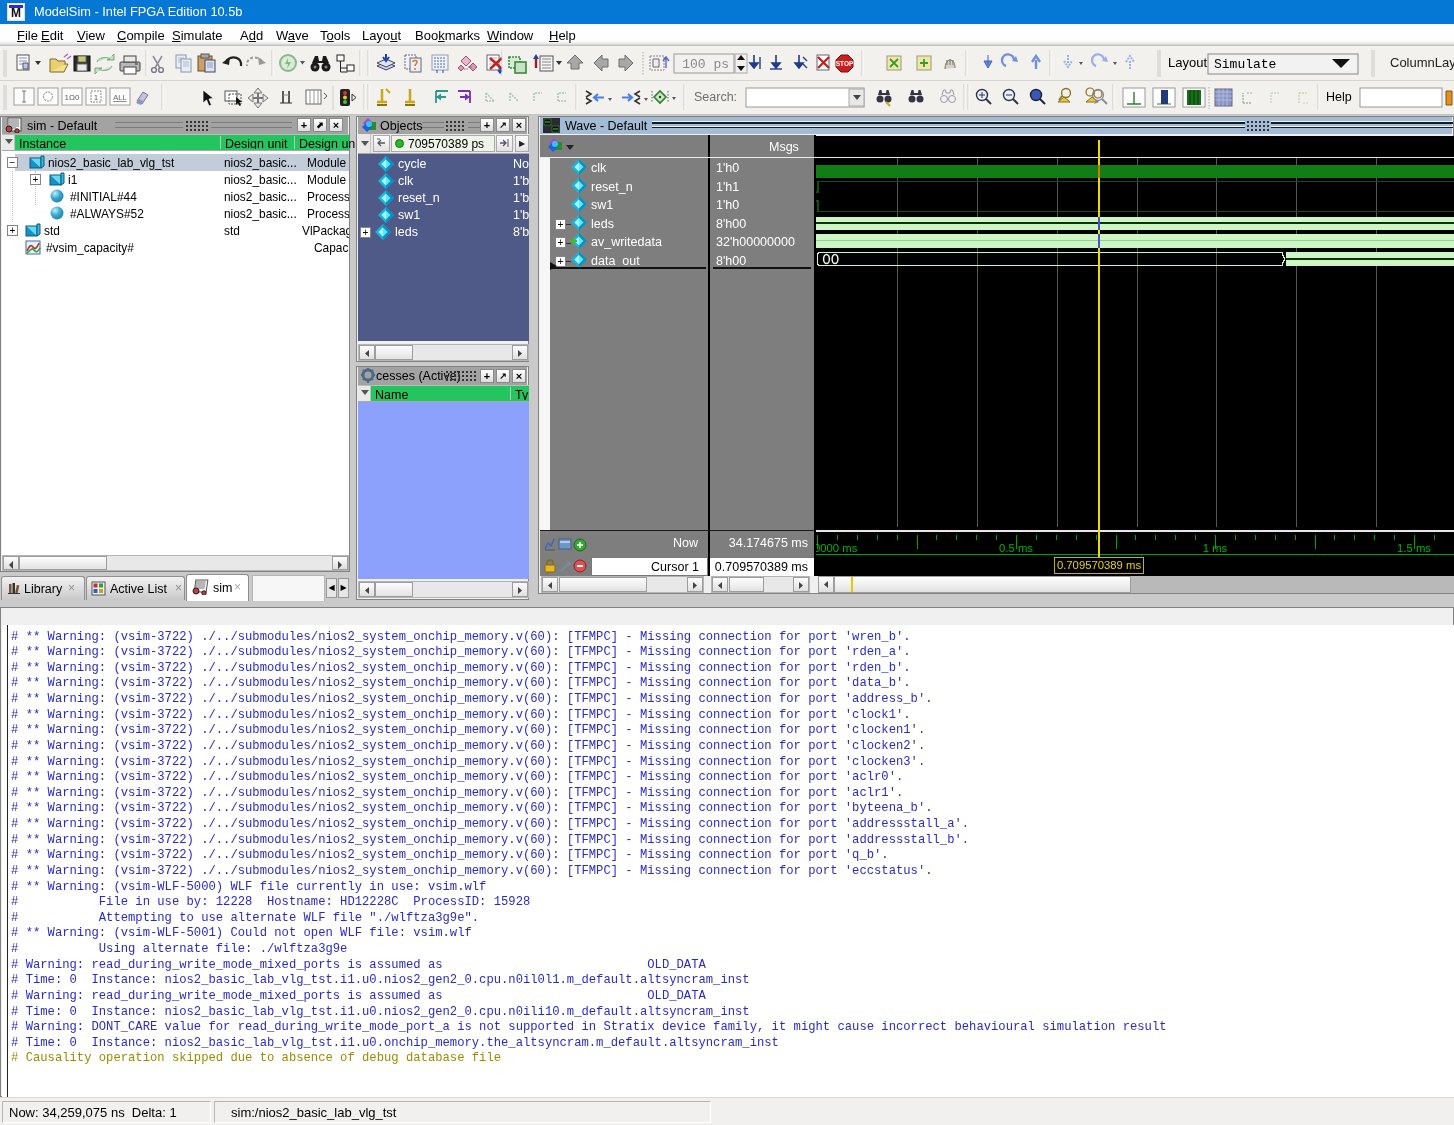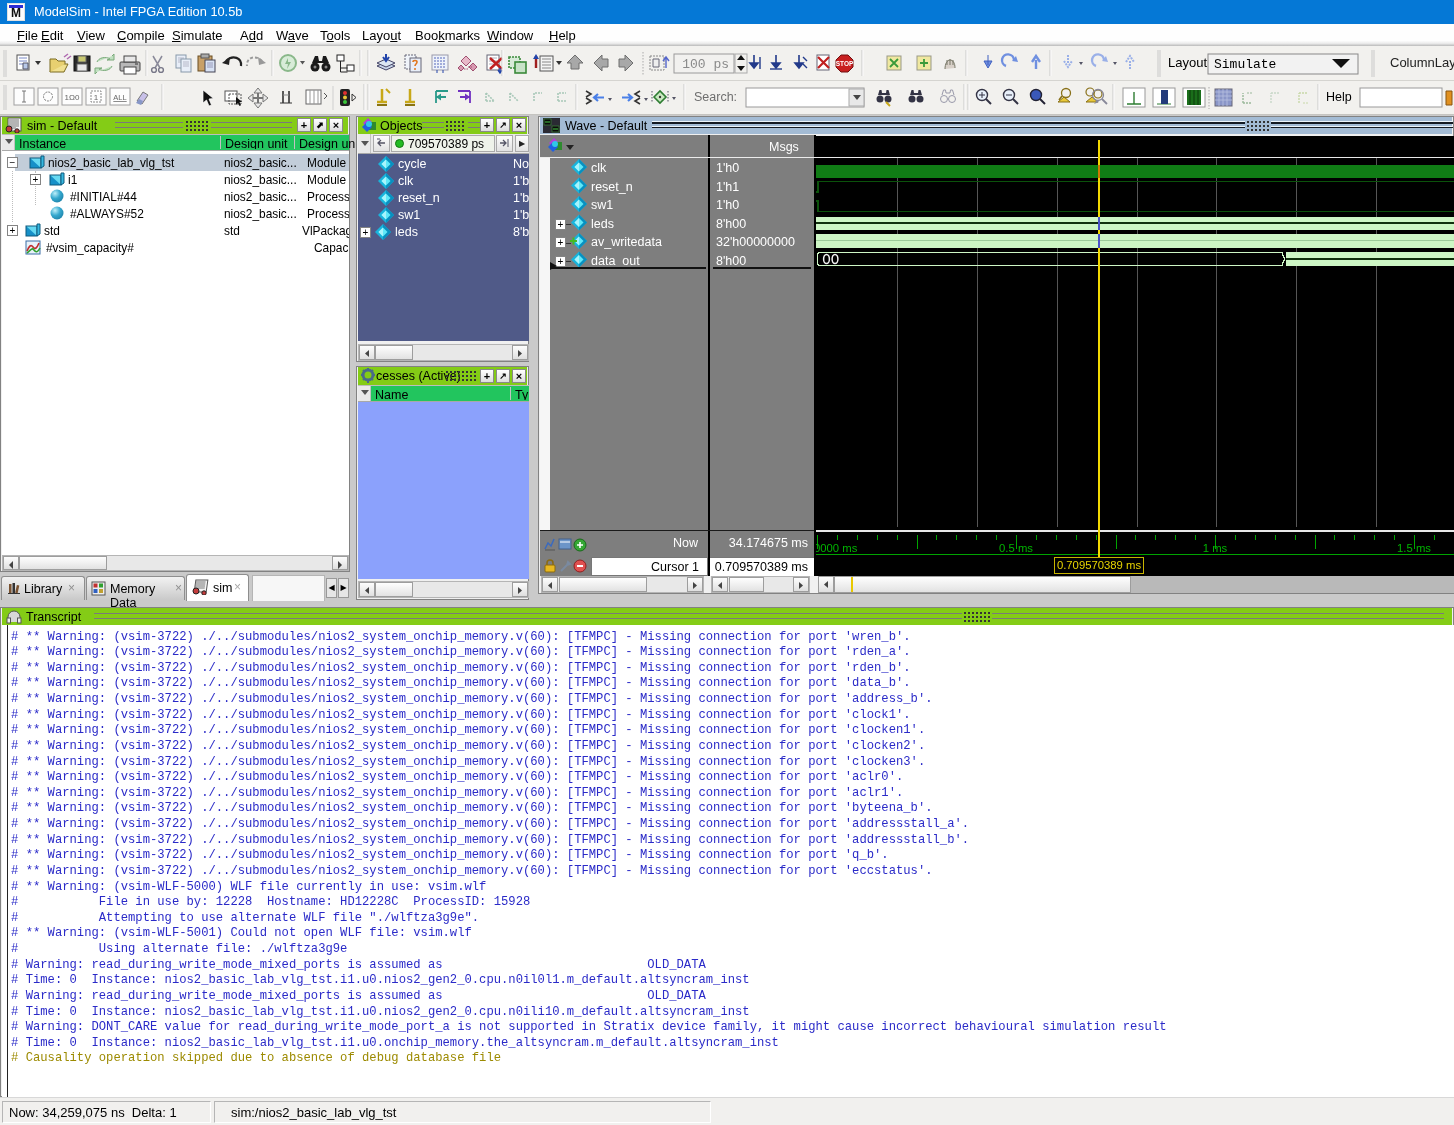--- a/index.html
+++ b/index.html
@@ -1,20 +1,20 @@
 <!DOCTYPE html>
 <html><head><meta charset="utf-8">
 <style>
 *{margin:0;padding:0;box-sizing:border-box;}
 html,body{width:1454px;height:1125px;overflow:hidden;background:#CACACA;
  font-family:"Liberation Sans",sans-serif;}
 .abs{position:absolute;}
 .panel{position:absolute;background:#F0F0F0;border:1px solid #828282;}
 .phead{position:absolute;left:1px;right:1px;height:17px;
- background:#84cc16;color:#000;font-size:12.5px;}
+ background:#a3a3a3;color:#000;font-size:12.5px;}
 .ptitle{position:absolute;top:2px;white-space:nowrap;}
 .grip{position:absolute;top:5px;height:7px;
  background:repeating-linear-gradient(to bottom,#7A7A7A 0 1px,rgba(0,0,0,0) 1px 5px);}
 .gripdot{position:absolute;top:4px;height:11px;
  background:radial-gradient(circle at 1.2px 1.2px,#333 1px,rgba(0,0,0,0) 1.3px);
  background-size:4px 4px;}
 .hbtn{position:absolute;top:1px;width:14px;height:14px;background:linear-gradient(#FFF,#DDD);
  border:1px solid #8a8a8a;color:#000;font-size:11px;line-height:12px;text-align:center;font-weight:bold;}
 .colhead{position:absolute;background:#22c55e;border-top:1px solid #BDBDBD;border-bottom:1px solid #A8A8A8;color:#000;font-size:12.5px;}
 .colcell{position:absolute;top:1px;bottom:1px;border-right:1px solid #C2C2C2;padding:1px 0 0 4px;white-space:nowrap;overflow:hidden;}
@@ -488,21 +488,21 @@
    <span class="abs" style="left:66px;top:4px;color:#909090;font-size:12px;">×</span>
  </div>
  <div class="abs" style="left:86px;top:4px;width:99px;height:24px;background:linear-gradient(#F2F2F2,#C9C9C9);border:1px solid #8E8E8E;border-bottom:none;border-radius:3px 3px 0 0;">
    <span class="abs" style="left:4px;top:4px;"><svg width="16" height="15">
           <rect x="1" y="1" width="13" height="13" fill="#EEE" stroke="#555"></rect>
           <rect x="2.5" y="2.5" width="4" height="4" fill="#C03030"></rect>
           <rect x="8" y="2.5" width="4" height="4" fill="#30A030"></rect>
           <rect x="2.5" y="8" width="4" height="4" fill="#3060C0"></rect>
           <rect x="8" y="8" width="4" height="4" fill="#C0A030"></rect>
         </svg></span>
-   <span class="abs" style="left:23px;top:5px;font-size:12.5px;color:#000;">Memory Data</span>
+   <span class="abs" style="left:23px;top:5px;font-size:12.5px;color:#000;">Active List</span>
    <span class="abs" style="left:88px;top:4px;color:#909090;font-size:12px;">×</span>
  </div>
  <div class="abs" style="left:186px;top:2px;width:63px;height:27px;background:#FFF;border:1px solid #8E8E8E;border-bottom:none;border-radius:3px 3px 0 0;">
    <span class="abs" style="left:5px;top:4px;"><svg width="18" height="16" viewBox="0 0 18 16">
           <rect x="4" y="1" width="12" height="12" fill="#F4F4F4" stroke="#555" transform="skewX(-8)"></rect>
           <path d="M4 3h10M4 5h10M4 7h10M4 9h10" stroke="#777" transform="skewX(-8)"></path>
           <circle cx="4" cy="12" r="3" fill="#C43C3C" stroke="#222"></circle>
           <circle cx="12" cy="14" r="2.2" fill="#C43C3C" stroke="#222"></circle>
         </svg></span>
    <span class="abs" style="left:26px;top:6px;font-size:12.5px;color:#000;">sim</span>
@@ -790,31 +790,20 @@
  <div class="abs" style="left:279px;top:459px;width:637px;height:17px;background:#B9B9B9;">
    <div class="sbtn" style="left:0;"><svg width="8" height="13">
           <path d="M6 3L2 6.5l4 3.5z" fill="#444"></path>
         </svg></div>
    <div class="sthumb" style="left:16px;width:297px;"></div>
    <div class="abs" style="left:33px;top:1px;width:2px;height:15px;background:#E8C800;"></div>
  </div>
 </div>
 
 <div class="panel" style="left:0;top:607px;width:1454px;height:490px;">
- <div class="phead" style="top:0;">
-   <div class="abs" style="left:4px;top:1px;width:16px;height:15px;"><svg width="16" height="15">
-          <path d="M2 13V8a6 6 0 0 1 12 0v5" fill="#D8D8D8" stroke="#555"></path>
-          <rect x="1" y="9" width="3.5" height="5" fill="#EEE" stroke="#555"></rect>
-          <rect x="11.5" y="9" width="3.5" height="5" fill="#EEE" stroke="#555"></rect>
-        </svg></div>
-   <div class="ptitle" style="left:24px;">Transcript</div>
-   <div class="grip" style="left:92px;width:868px;"></div>
-   <div class="gripdot" style="left:962px;width:26px;"></div>
-   <div class="grip" style="left:990px;width:452px;"></div>
- </div>
  <div class="abs" style="left:1px;top:17px;width:1452px;height:472px;background:#FFF;">
   <div class="abs" style="left:5px;top:0;width:1px;height:472px;background:#222;"></div>
   <div class="abs mono" style="left:9px;top:4.5px;font-size:12.2px;line-height:15.62px;white-space:pre;color:#2A2AC8;"># ** Warning: (vsim-3722) ./../submodules/nios2_system_onchip_memory.v(60): [TFMPC] - Missing connection for port 'wren_b'.
 # ** Warning: (vsim-3722) ./../submodules/nios2_system_onchip_memory.v(60): [TFMPC] - Missing connection for port 'rden_a'.
 # ** Warning: (vsim-3722) ./../submodules/nios2_system_onchip_memory.v(60): [TFMPC] - Missing connection for port 'rden_b'.
 # ** Warning: (vsim-3722) ./../submodules/nios2_system_onchip_memory.v(60): [TFMPC] - Missing connection for port 'data_b'.
 # ** Warning: (vsim-3722) ./../submodules/nios2_system_onchip_memory.v(60): [TFMPC] - Missing connection for port 'address_b'.
 # ** Warning: (vsim-3722) ./../submodules/nios2_system_onchip_memory.v(60): [TFMPC] - Missing connection for port 'clock1'.
 # ** Warning: (vsim-3722) ./../submodules/nios2_system_onchip_memory.v(60): [TFMPC] - Missing connection for port 'clocken1'.
 # ** Warning: (vsim-3722) ./../submodules/nios2_system_onchip_memory.v(60): [TFMPC] - Missing connection for port 'clocken2'.

